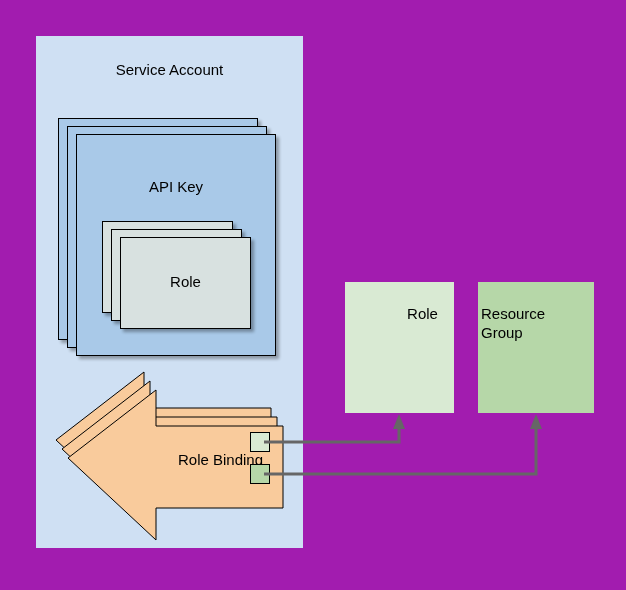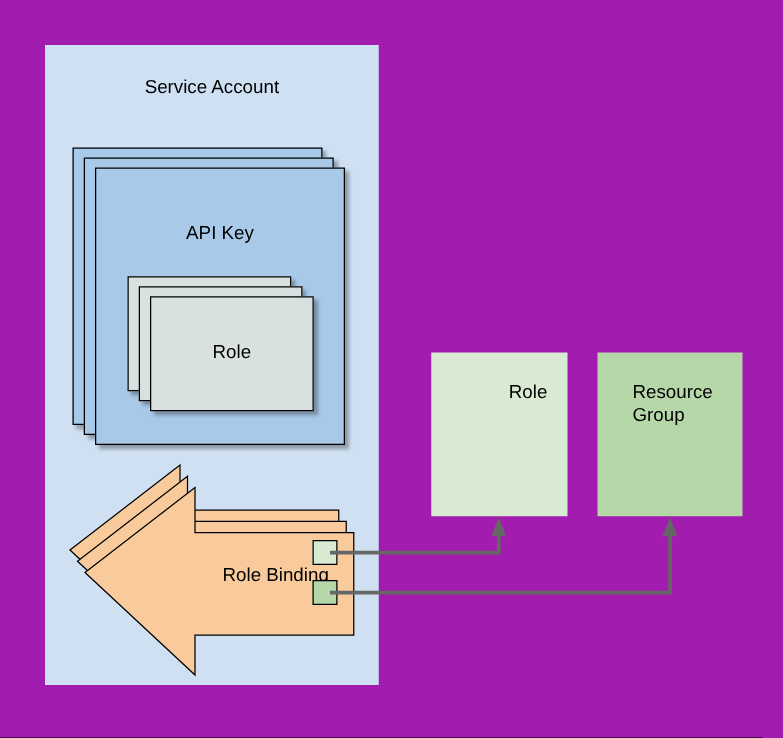--- a/index.html
+++ b/index.html
@@ -191,21 +191,21 @@
 
     <div class="port" id="port-role" style="left:194px; top:60px;"></div>
     <div class="port" id="port-resource-group" style="left:194px; top:92px;"></div>
   </div>
 
   <div class="node" id="role-box">
     <div class="label" id="role-label">Role</div>
   </div>
 
   <div class="node" id="resource-group-box">
-    <div class="label" id="resource-group-label" style="text-align:left; padding-left:28px;">Resource
+    <div class="label" id="resource-group-label" style="text-align:left; padding-left:3px;">Resource
 Group</div>
   </div>
 
   <svg id="edges" viewBox="0 0 626 590">
 
     <path class="edge-line" id="edge-role" d="M 264 442 L 399 442 L 399 428"></path>
     <polygon class="edge-head" points="399,414 393,429 405,429"></polygon>
 
     <path class="edge-line" id="edge-resource-group" d="M 264 474 L 536 474 L 536 428"></path>
     <polygon class="edge-head" points="536,414 530,429 542,429"></polygon>

